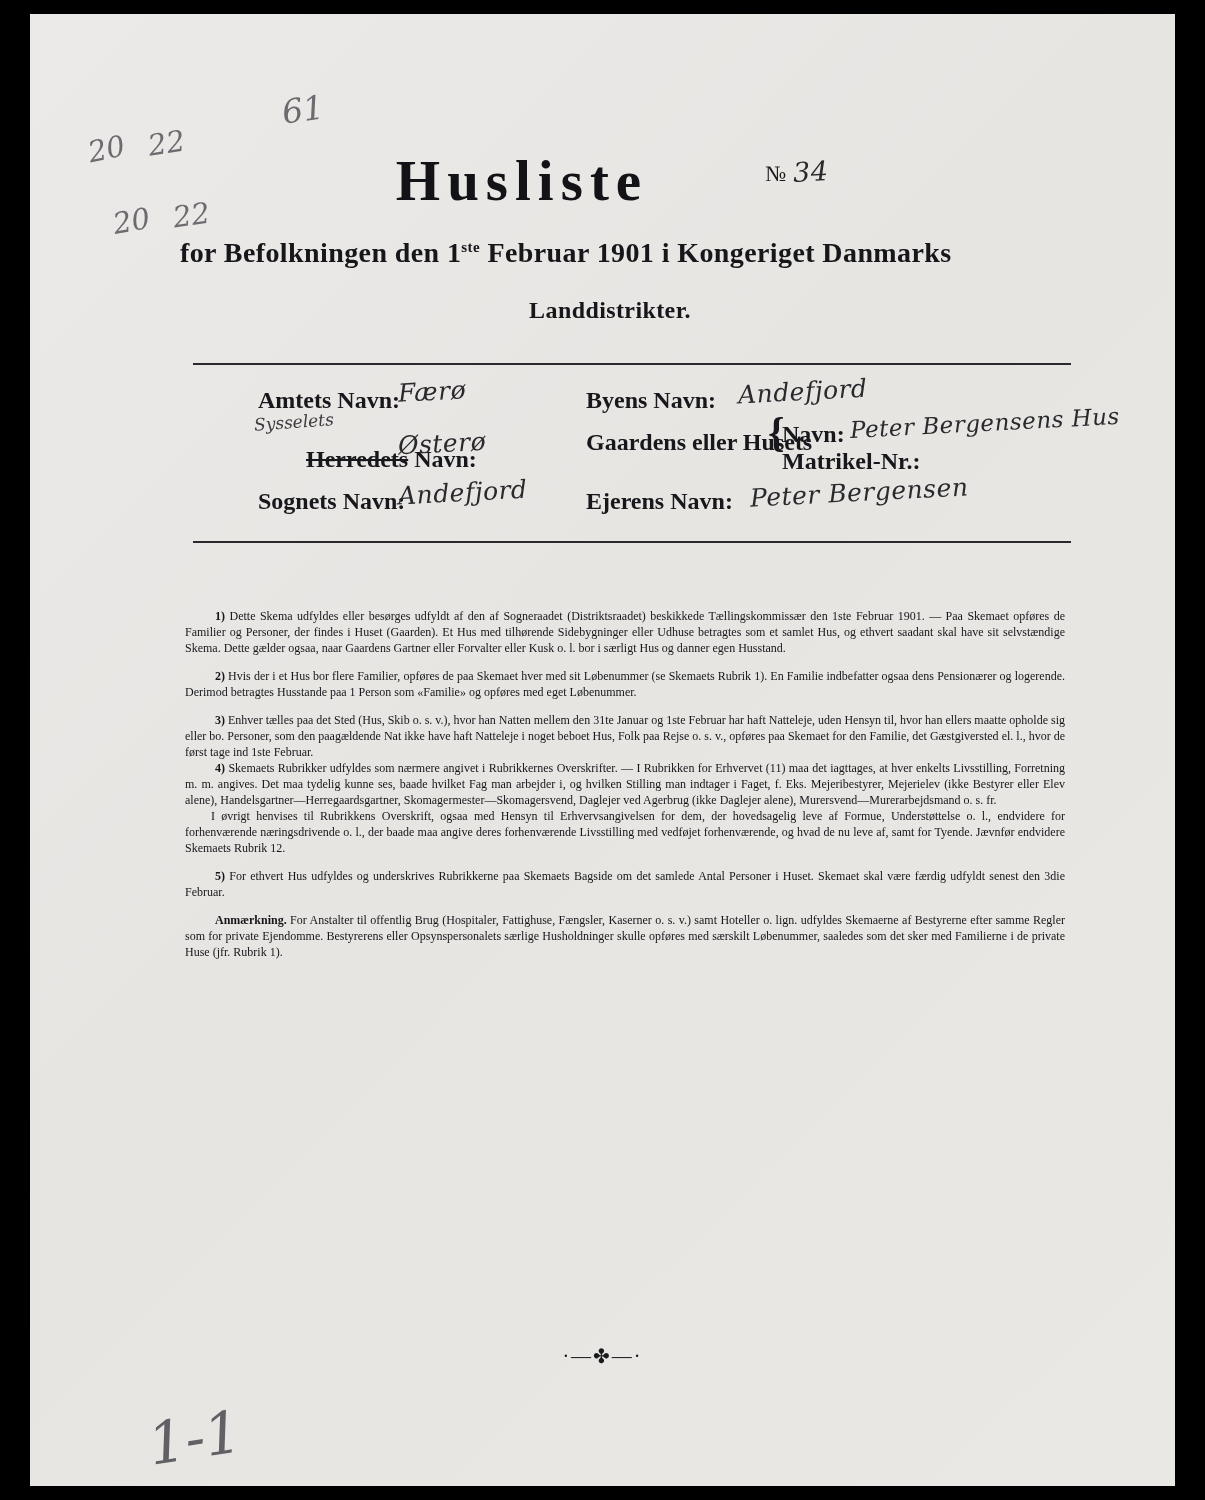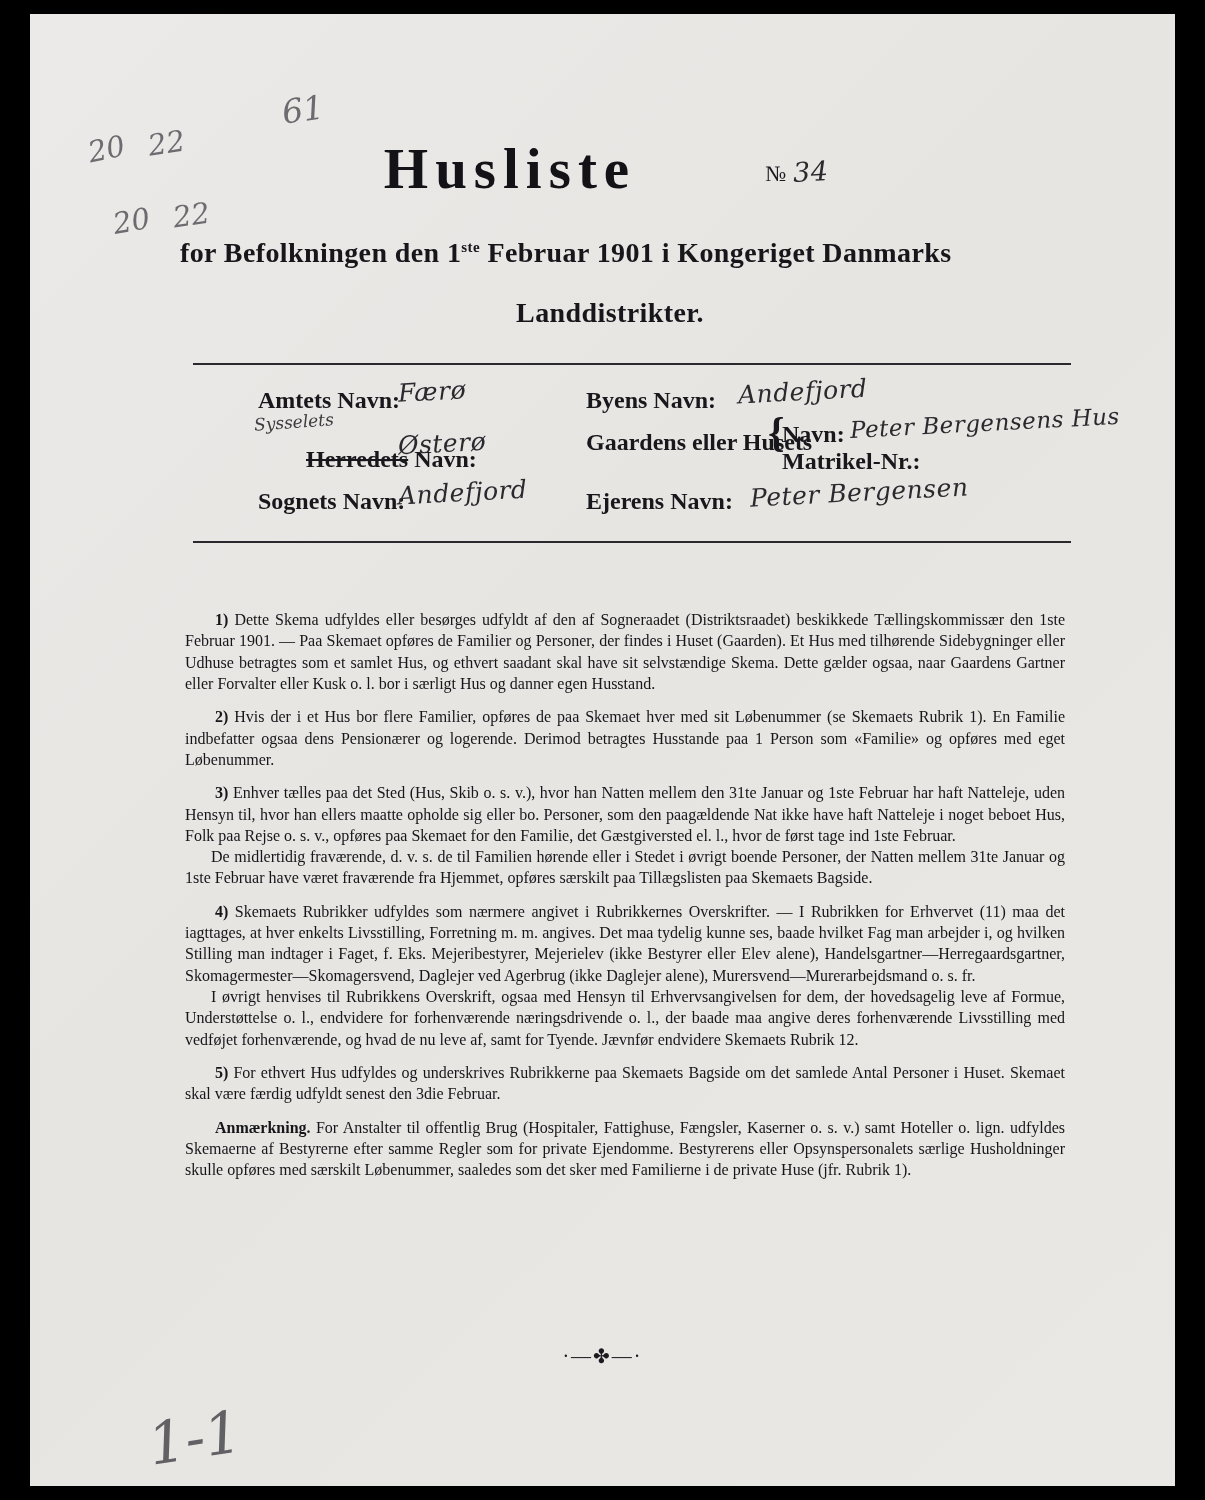--- a/index.html
+++ b/index.html
@@ -49,21 +49,21 @@
     opacity: 0.85;
   }
   #mark-20a { left: 58px; top: 118px; font-size: 29px; transform: rotate(-12deg); }
   #mark-22a { left: 118px; top: 112px; font-size: 29px; transform: rotate(-9deg); }
   #mark-61  { left: 252px; top: 76px;  font-size: 33px; transform: rotate(-8deg); }
   #mark-20b { left: 83px; top: 190px;  font-size: 29px; transform: rotate(-10deg); }
   #mark-22b { left: 143px; top: 184px; font-size: 29px; transform: rotate(-8deg); }
   #mark-11  { left: 118px; top: 1390px; font-size: 58px; transform: rotate(-9deg); color:#4a494e;}
 
   h1.title {
-    margin: 0;
+    margin: 12px;
     padding: 0;
     text-align: center;
     font-family: "Liberation Serif", serif;
     font-weight: bold;
     font-size: 57px;
     letter-spacing: 7px;
     color: #131317;
     position: absolute;
     left: 150px;
     top: 122px;
@@ -93,21 +93,21 @@
     color: #17171b;
     letter-spacing: 0.4px;
   }
   .subtitle sup { font-size: 15px; }
   .subtitle2 {
     position: absolute;
     left: 150px;
     top: 283px;
     width: 860px;
     text-align: center;
-    font-size: 28px;
+    font-size: 24px;
     font-weight: bold;
     color: #17171b;
     letter-spacing: 0.4px;
   }
 
   .rule {
     position: absolute;
     height: 2px;
     background: #2a2a2e;
   }
@@ -167,21 +167,21 @@
     font-weight: bold;
     letter-spacing: 4px;
     color: #16161a;
   }
 
   .body-text {
     position: absolute;
     left: 155px;
     top: 595px;
     width: 880px;
-    font-size: 16px;
+    font-size: 12px;
     line-height: 1.333;
     color: #16161a;
     text-align: justify;
   }
   .body-text p {
     margin: 0 0 12px 0;
     text-indent: 30px;
   }
   .body-text p.ind2 { text-indent: 26px; margin-bottom: 0; }
   .body-text b { font-weight: bold; }
@@ -248,21 +248,20 @@
 
     <div class="rule" id="rule-bottom"></div>
 
 
     <div class="body-text">
       <p><b class="lead">1)</b> <span>Dette Skema udfyldes eller besørges udfyldt af den af Sogneraadet (Distriktsraadet) beskikkede Tællingskommissær den 1ste Februar 1901. — Paa Skemaet opføres de Familier og Personer, der findes i Huset (Gaarden). Et Hus med tilhørende Sidebygninger eller Udhuse betragtes som et samlet Hus, og ethvert saadant skal have sit selvstændige Skema. Dette gælder ogsaa, naar Gaardens Gartner eller Forvalter eller Kusk o. l. bor i særligt Hus og danner egen Husstand.</span></p>
 
       <p><b class="lead">2)</b> <span>Hvis der i et Hus bor flere Familier, opføres de paa Skemaet hver med sit Løbenummer (se Skemaets Rubrik 1). En Familie indbefatter ogsaa dens Pensionærer og logerende. Derimod betragtes Husstande paa 1 Person som «Familie» og opføres med eget Løbenummer.</span></p>
 
       <p style="margin-bottom:0;"><b class="lead">3)</b> <span>Enhver tælles paa det Sted (Hus, Skib o. s. v.), hvor han Natten mellem den 31te Januar og 1ste Februar har haft Natteleje, uden Hensyn til, hvor han ellers maatte opholde sig eller bo. Personer, som den paagældende Nat ikke have haft Natteleje i noget beboet Hus, Folk paa Rejse o. s. v., opføres paa Skemaet for den Familie, det Gæstgiversted el. l., hvor de først tage ind 1ste Februar.</span></p>
-      <p class="ind2" style="margin-bottom:12px;">De midlertidig fraværende, d. v. s. de til Familien hørende eller i Stedet i øvrigt boende Personer, der Natten mellem 31te Januar og 1ste Februar have været fraværende fra Hjemmet, opføres særskilt paa Tillægslisten paa Skemaets Bagside.</p>
 
       <p style="margin-bottom:0;"><b class="lead">4)</b> <span>Skemaets Rubrikker udfyldes som nærmere angivet i Rubrikkernes Overskrifter. — I Rubrikken for Erhvervet (11) maa det iagttages, at hver enkelts Livsstilling, Forretning m. m. angives. Det maa tydelig kunne ses, baade hvilket Fag man arbejder i, og hvilken Stilling man indtager i Faget, f. Eks. Mejeribestyrer, Mejerielev (ikke Bestyrer eller Elev alene), Handelsgartner—Herregaardsgartner, Skomagermester—Skomagersvend, Daglejer ved Agerbrug (ikke Daglejer alene), Murersvend—Murerarbejdsmand o. s. fr.</span></p>
       <p class="ind2" style="margin-bottom:12px;">I øvrigt henvises til Rubrikkens Overskrift, ogsaa med Hensyn til Erhvervsangivelsen for dem, der hovedsagelig leve af Formue, Understøttelse o. l., endvidere for forhenværende næringsdrivende o. l., der baade maa angive deres forhenværende Livsstilling med vedføjet forhenværende, og hvad de nu leve af, samt for Tyende. Jævnfør endvidere Skemaets Rubrik 12.</p>
 
       <p><b class="lead">5)</b> <span>For ethvert Hus udfyldes og underskrives Rubrikkerne paa Skemaets Bagside om det samlede Antal Personer i Huset. Skemaet skal være færdig udfyldt senest den 3die Februar.</span></p>
 
       <p><b class="lead">Anmærkning.</b> <span>For Anstalter til offentlig Brug (Hospitaler, Fattighuse, Fængsler, Kaserner o. s. v.) samt Hoteller o. lign. udfyldes Skemaerne af Bestyrerne efter samme Regler som for private Ejendomme. Bestyrerens eller Opsynspersonalets særlige Husholdninger skulle opføres med særskilt Løbenummer, saaledes som det sker med Familierne i de private Huse (jfr. Rubrik 1).</span></p>
     </div>
 
     <div class="footer-orn">·—✤—·</div>

